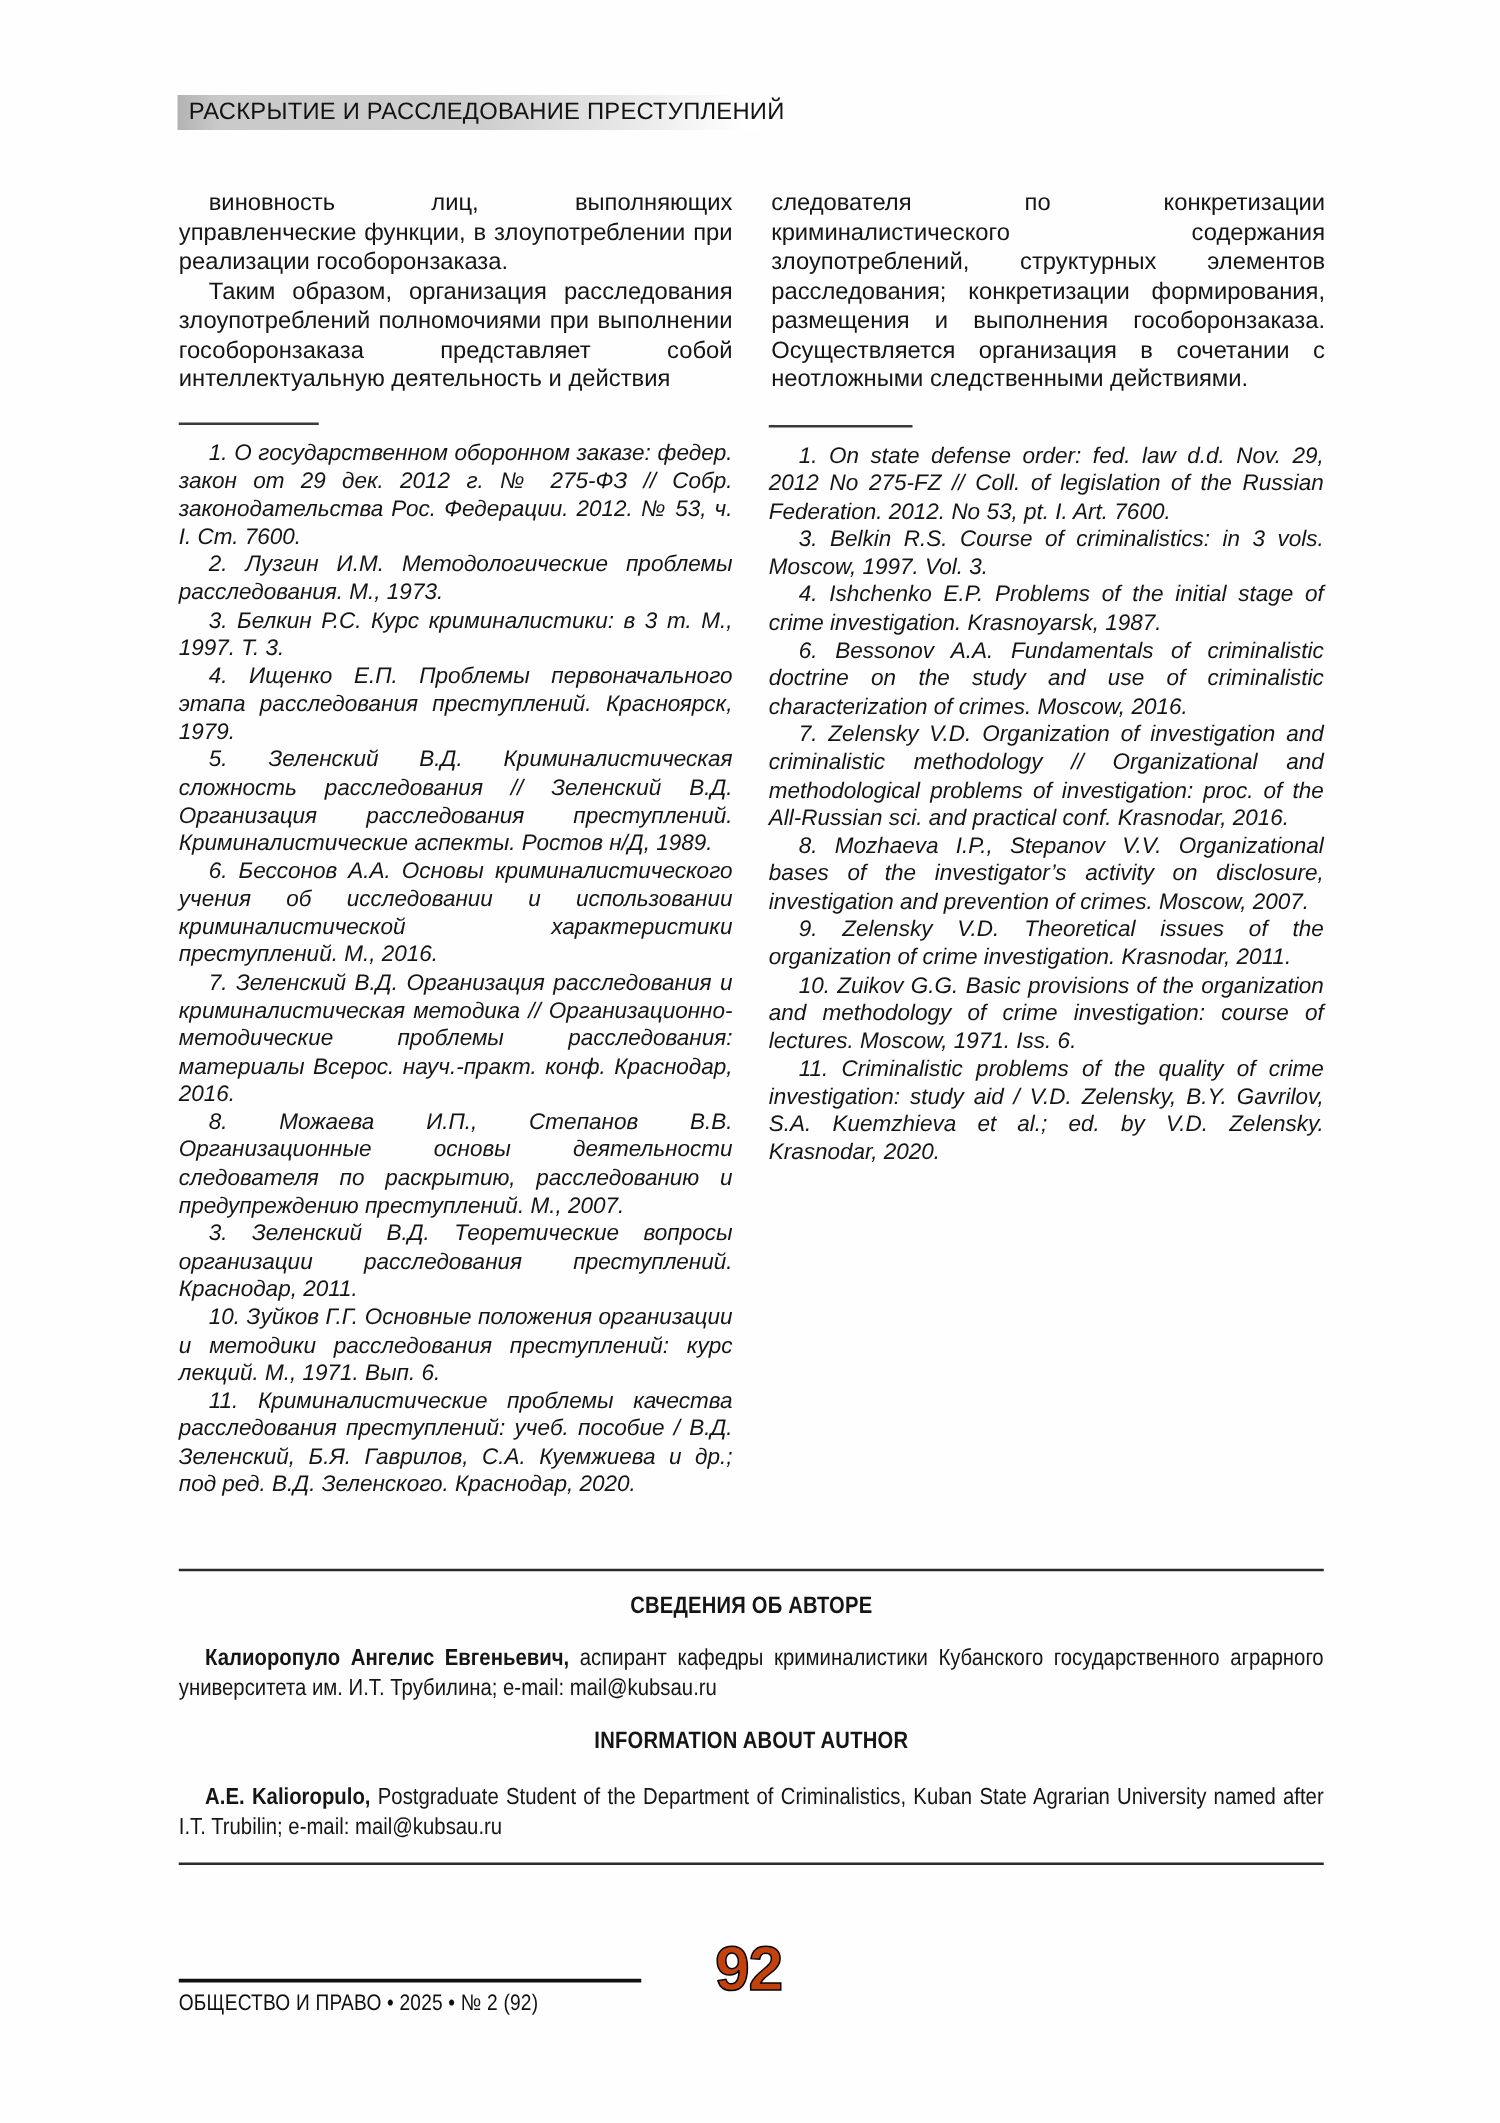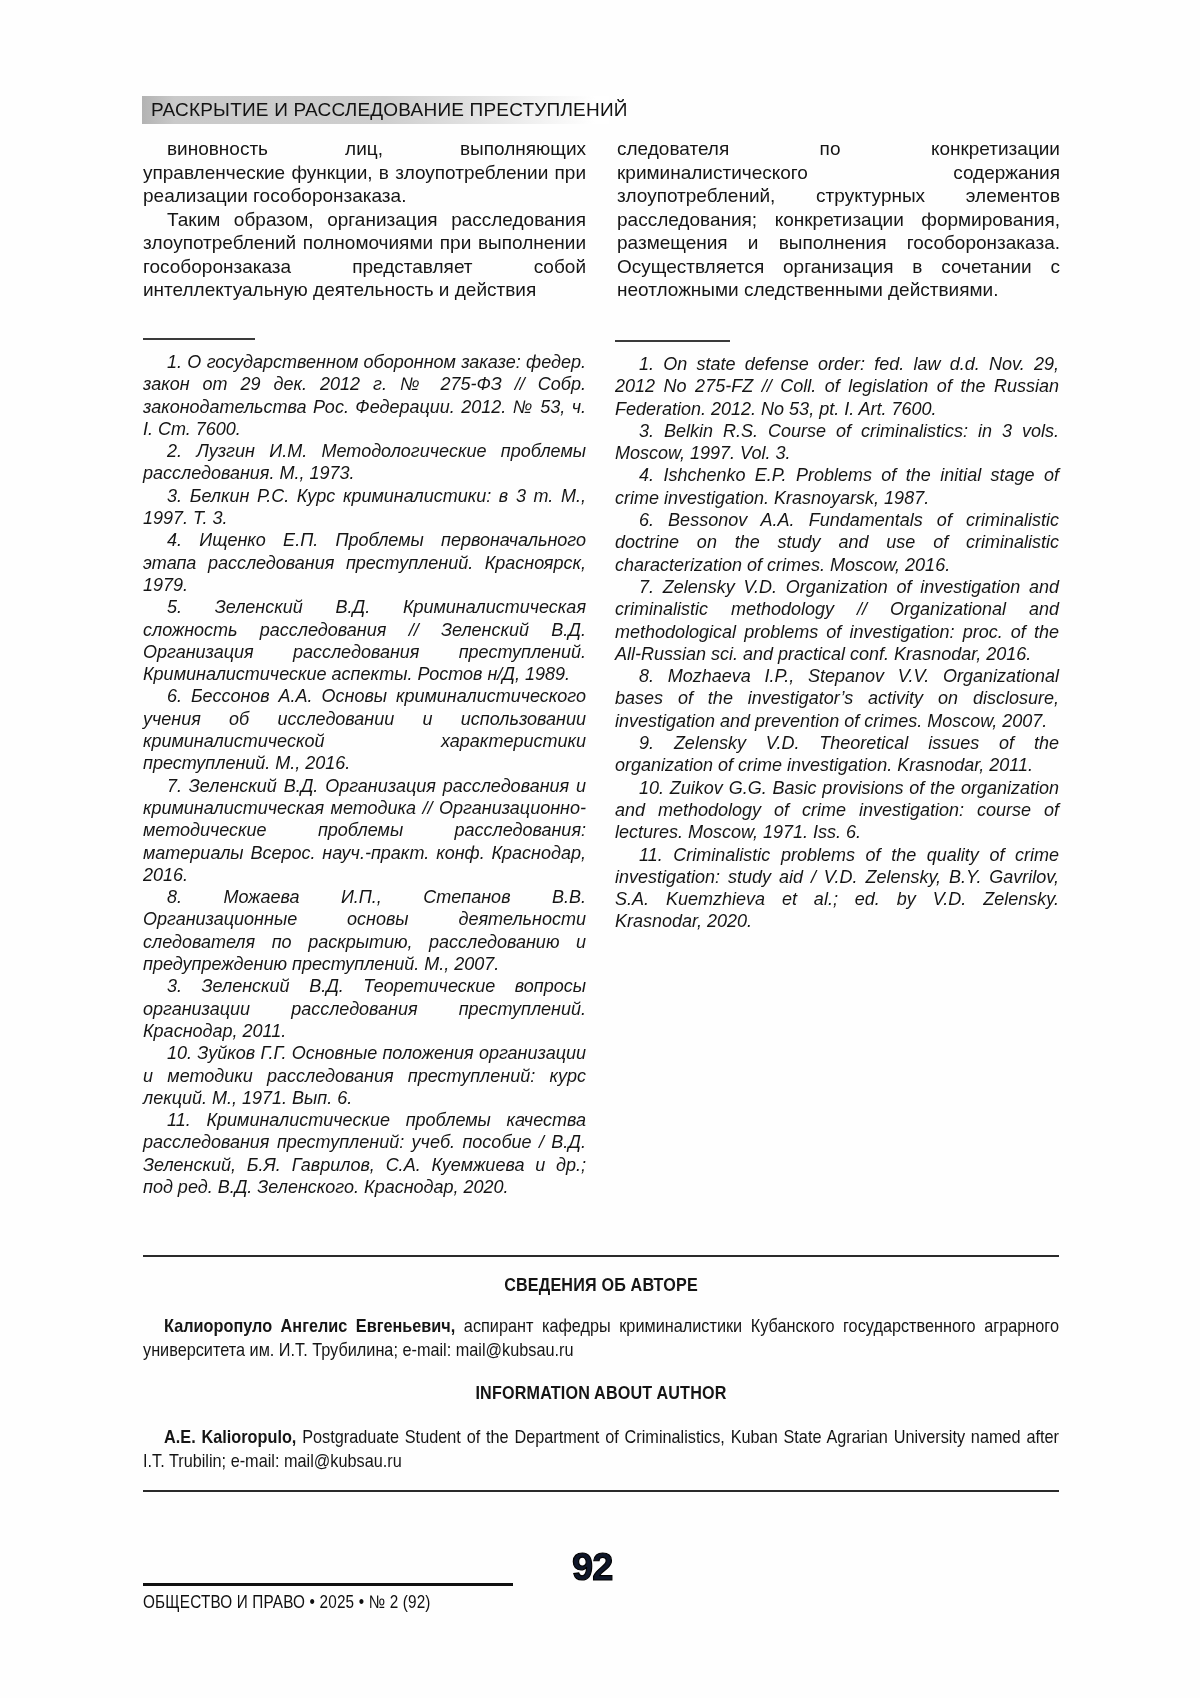--- a/index.html
+++ b/index.html
@@ -6,27 +6,27 @@
   .page{
     position:relative;
     width:1200px;height:1698px;
     background:#fefefe;
     font-family:"Liberation Sans","DejaVu Sans",sans-serif;
     color:#151515;
     overflow:hidden;
   }
   
   .header-band{
-    position:absolute;left:142px;top:96px;width:458px;height:28px;
+    position:absolute;left:142px;top:76px;width:458px;height:28px;
     background:linear-gradient(to right,#b3b3b3 0%,#c9c9c9 7%,#cecece 52%,#e9e9e9 78%,#ffffff 97%);
     font-size:19px;line-height:28px;padding-left:9px;
     letter-spacing:.2px;color:#121212;white-space:nowrap;
   }
   
-  .col{position:absolute;width:443px;font-size:19px;line-height:23.5px;text-align:justify;}
+  .col{position:absolute;width:443px;font-size:19px;line-height:23.5px;text-align:justify;margin-top:14px;}
   .col-left{left:143px;top:137px;}
   .col-right{left:617px;top:137px;}
   .col p{margin:0;text-indent:24px;}
   .col-right p{text-indent:0;}
   
   .footnotes{position:absolute;width:443px;font-size:18px;line-height:22.3px;text-align:justify;}
   .fn-left{left:143px;top:338px;}
   .fn-right{left:615px;top:340px;width:444px;}
   .fn-rule{width:112px;border:0;border-top:2px solid #3a3a3a;margin:0 0 11px 0;}
   .fn-right .fn-rule{width:115px;}
@@ -47,22 +47,22 @@
     font-size:18.5px;line-height:23.5px;text-align:justify;text-indent:24px;
     transform:scaleX(.879);transform-origin:left top;margin:0;
   }
   .para-ru{top:1314px;}
   .para-en{top:1425px;}
   .author-name{font-weight:bold;}
   
   .footer-line{position:absolute;left:143px;top:1583px;width:370px;height:3px;background:#101010;}
   .page-number{
     position:absolute;left:572px;top:1546px;
-    font-size:38px;font-weight:bold;-webkit-text-stroke:1.2px #000;
-    letter-spacing:-1px;color:#0f172a;
+    font-size:50px;font-weight:bold;-webkit-text-stroke:1.2px #000;
+    letter-spacing:-1px;color:#c2410c;
   }
   .journal-footer{
     position:absolute;left:143px;top:1592px;
     font-size:18px;letter-spacing:.2px;white-space:nowrap;
     transform:scaleX(.85);transform-origin:left top;color:#101010;
   }
 </style>
 </head>
 <body>
 

